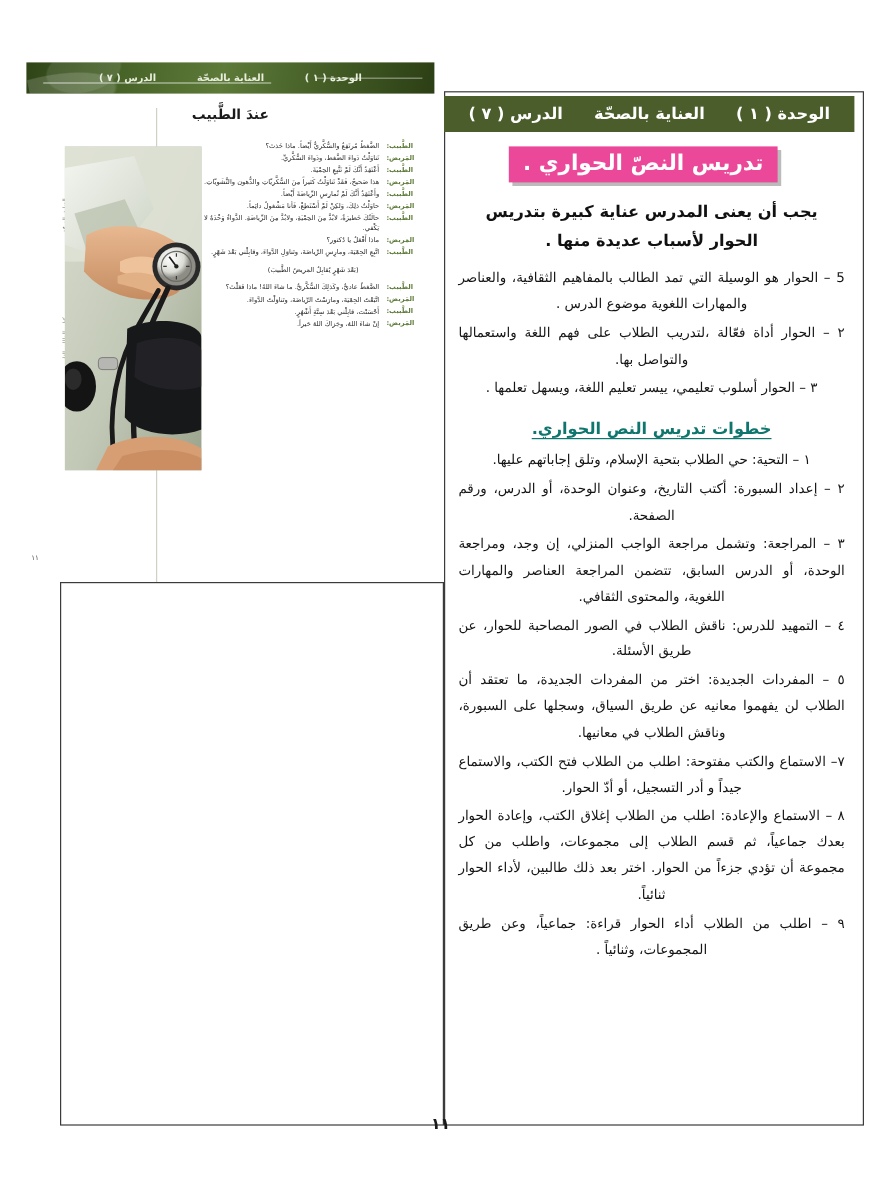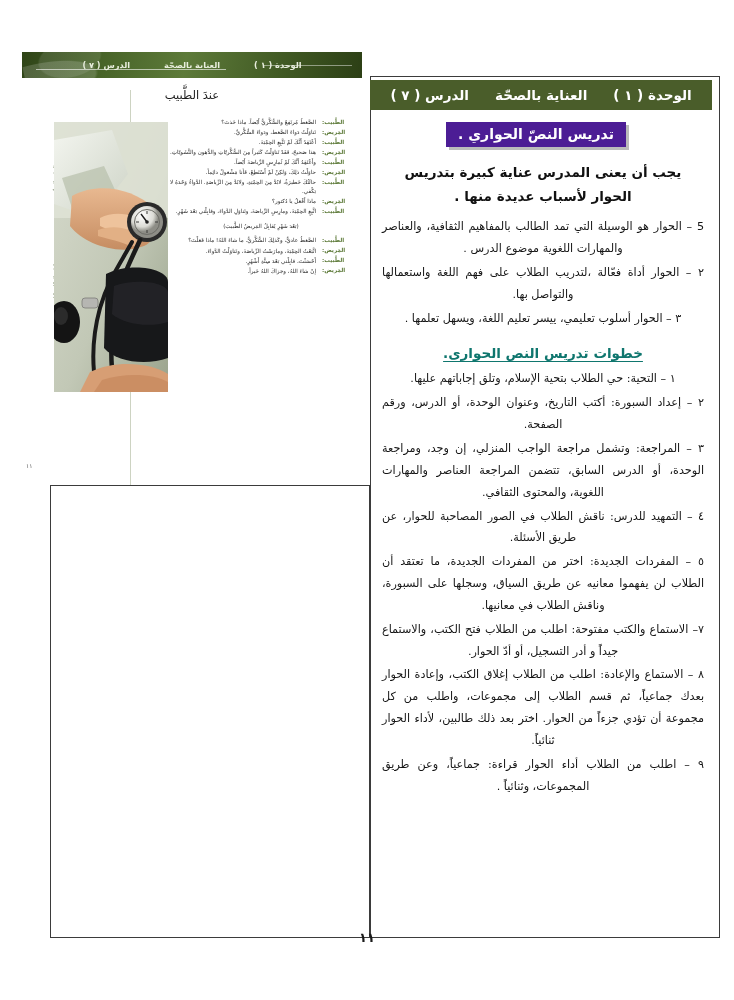--- a/index.html
+++ b/index.html
@@ -37,22 +37,22 @@
 
   .guide-body{
     position:absolute;
     left:378px;top:120px;
     width:330px;
     box-sizing:border-box;
     direction:rtl;text-align:right;
   }
   .chip{
     display:inline-block;
-    background:#4c1d95;color:#fff;
-    font-size:14px;font-weight:bold;
+    background:#ec4899;color:#fff;
+    font-size:18px;font-weight:bold;
     padding:4px 12px 5px 12px;
     margin:2px 14px 10px 0;
     box-shadow:3px 3px 0 rgba(60,60,60,.35);
   }
   .chip-wrap{text-align:center;}
   .lead{
     font-size:13.5px;font-weight:bold;
     line-height:1.75;
     text-align:center;
     margin:4px 6px 8px 6px;
@@ -106,21 +106,21 @@
   }
   .book-banner .hdr{
     position:absolute;inset:0;
     display:flex;align-items:center;justify-content:center;gap:34px;
     color:#e9eede;font-size:8.2px;font-weight:bold;
     direction:rtl;
   }
   .book-title{
     position:absolute;left:0;right:0;top:44px;
     text-align:center;
-    font-size:11.5px;font-weight:normal;color:#1b1b1b;
+    font-size:11.5px;font-weight:bold;color:#1b1b1b;
     direction:rtl;
   }
 
   .photo{
     position:absolute;left:32px;top:78px;
     width:114px;height:270px;
     overflow:hidden;
     background:#cfd3c8;
   }
   .photo svg{display:block;}

